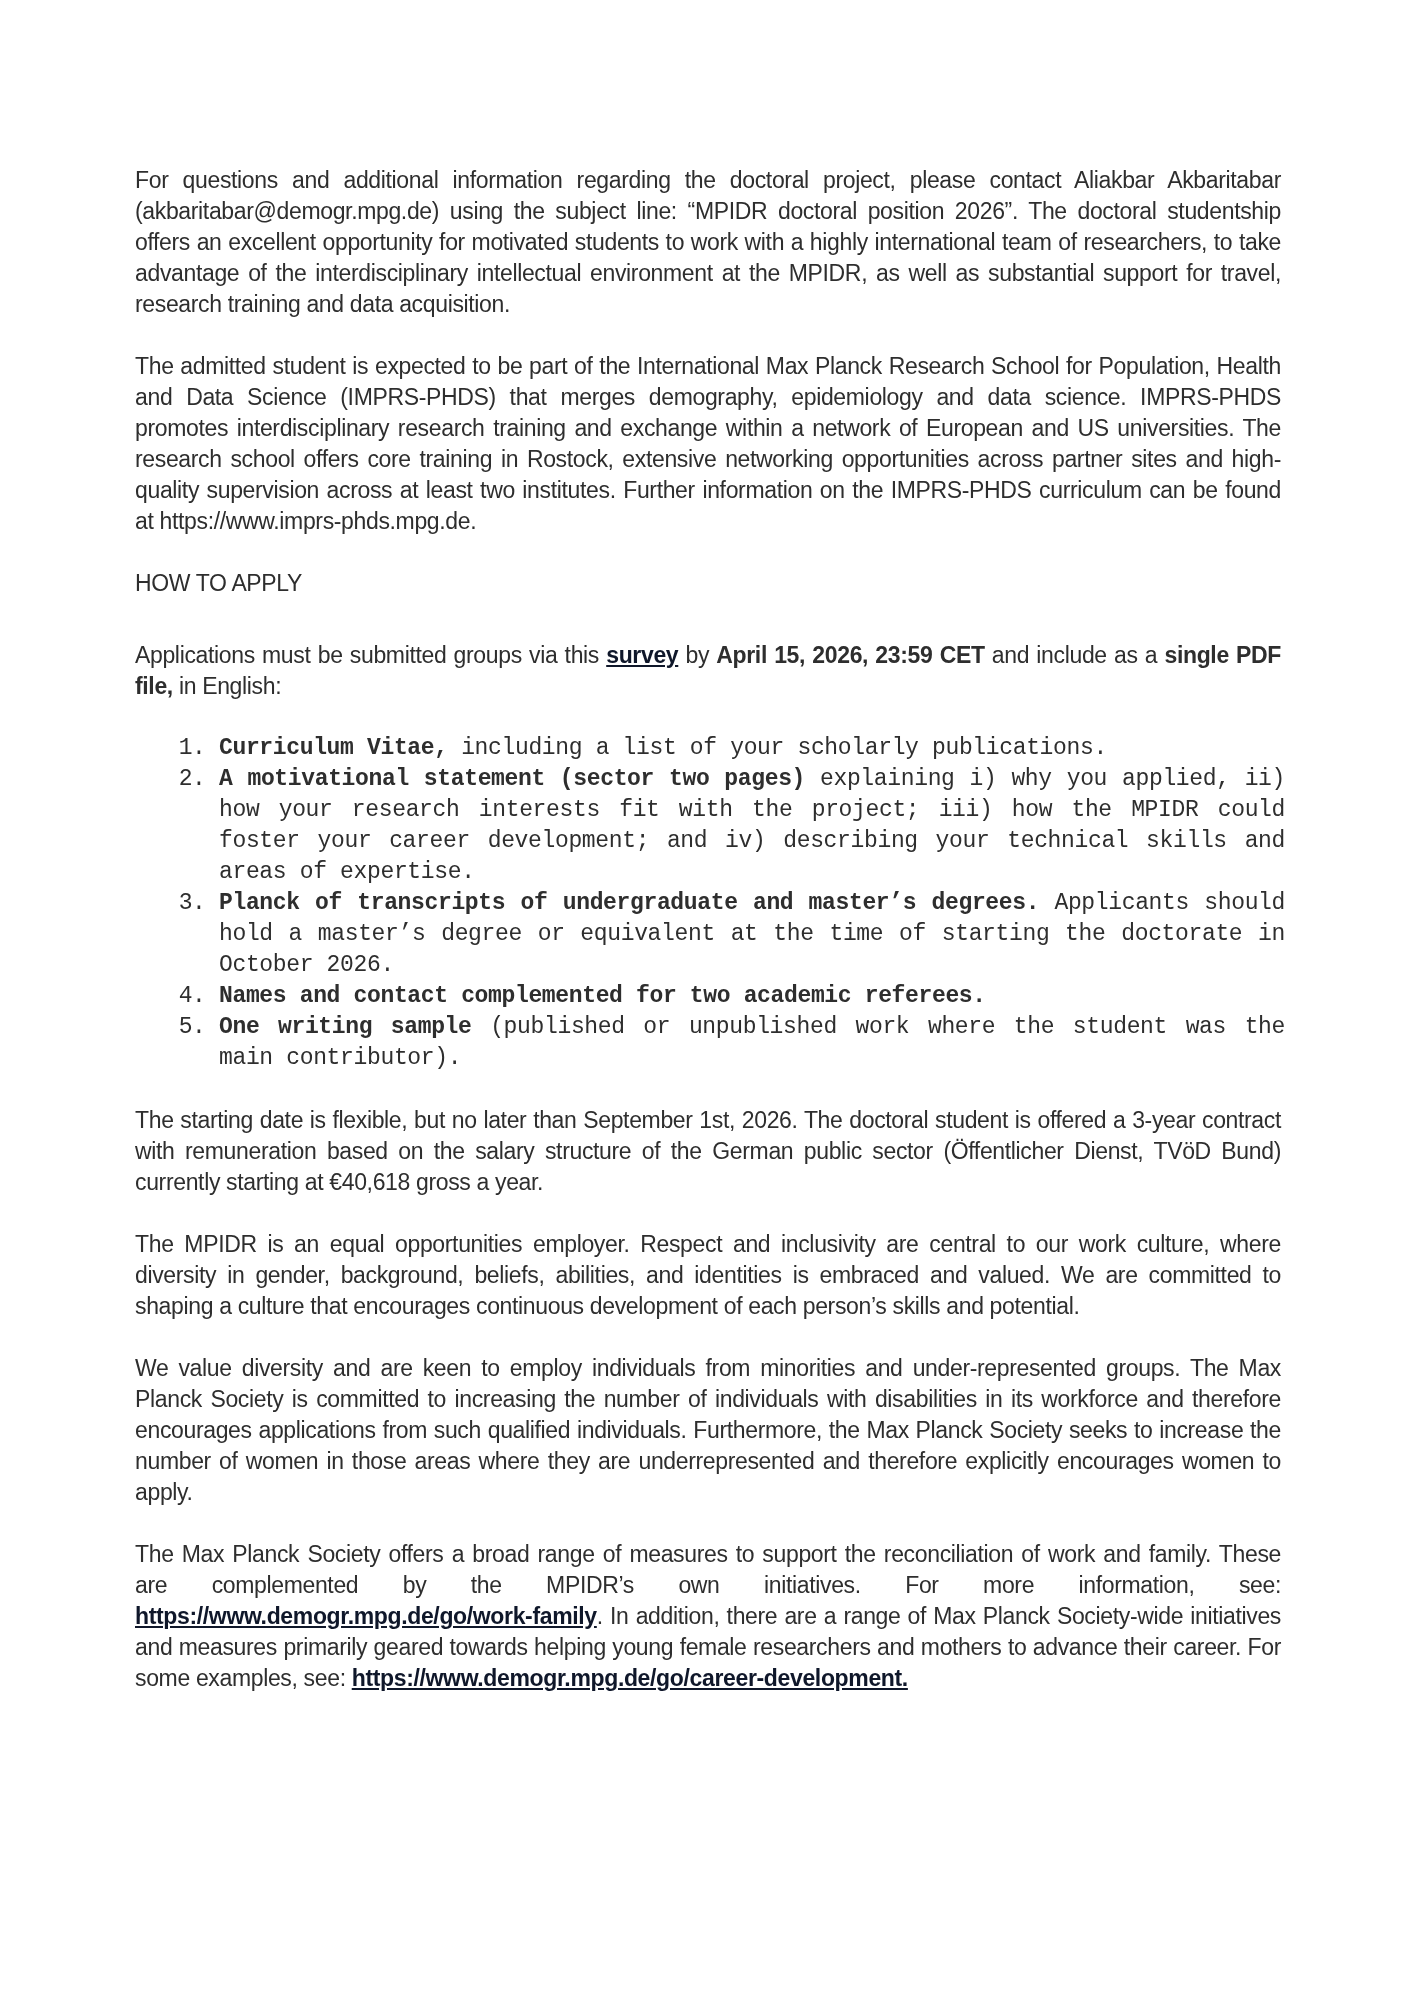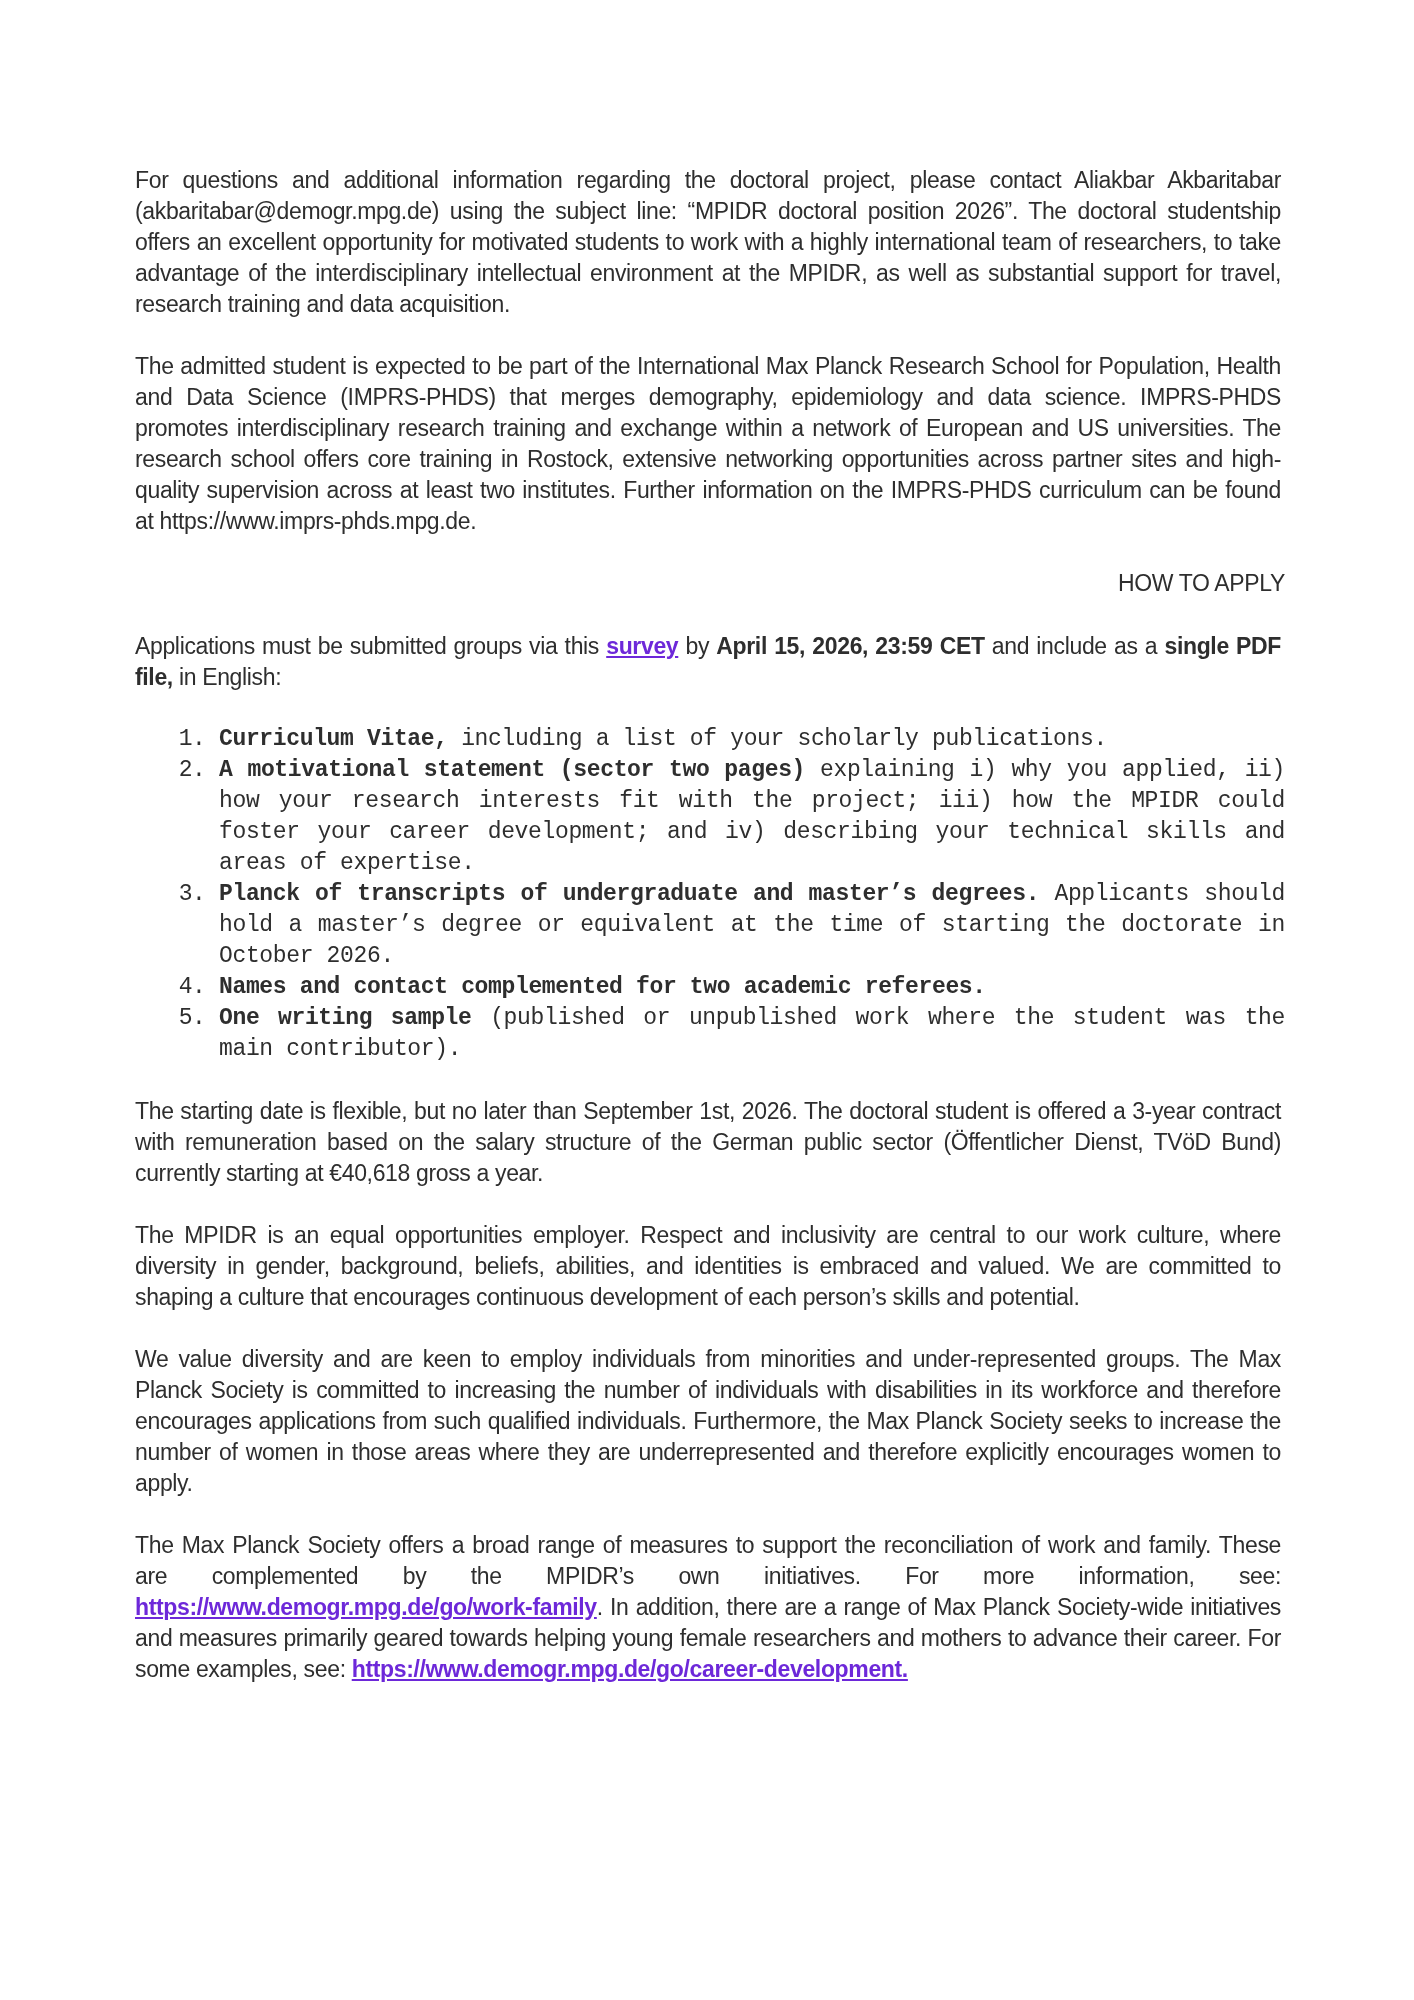--- a/index.html
+++ b/index.html
@@ -4,23 +4,23 @@
 <style>
   html, body { margin: 0; padding: 0; background: #ffffff; }
   body { width: 1414px; height: 2000px; position: relative; overflow: hidden; }
   .page {
     position: absolute; left: 135px; top: 165px; width: 1150px;
     font-family: "Liberation Sans", sans-serif;
     font-size: 23px; line-height: 31px; color: #2e2e2e;
     letter-spacing: -0.35px;
   }
   .para { margin: 0 4px 31px 0; text-align: justify; }
-  .heading { margin: 0 0 32px 0; text-align: right; }
+  .heading { margin: 0 0 41px 0; }
   b, .b { font-weight: bold; }
-  a.link { color: #6d28d9; text-decoration: underline; font-weight: bold; }
+  a.link { color: #0f172a; text-decoration: underline; font-weight: bold; }
   ol.apply-list { margin: 0 0 31px 0; padding: 0 0 0 84px; }
   ol.apply-list li { text-align: justify; padding-left: 0; font-family: Liberation Mono, monospace; }
   ol.apply-list li::marker { font-weight: normal; }
 </style>
 </head>
 <body>
 
 <div class="page">
 
   <p class="para">For questions and additional information regarding the doctoral project, please contact Aliakbar Akbaritabar (akbaritabar@demogr.mpg.de) using the subject line: “MPIDR doctoral position 2026”. The doctoral studentship offers an excellent opportunity for motivated students to work with a highly international team of researchers, to take advantage of the interdisciplinary intellectual environment at the MPIDR, as well as substantial support for travel, research training and data acquisition.</p>

